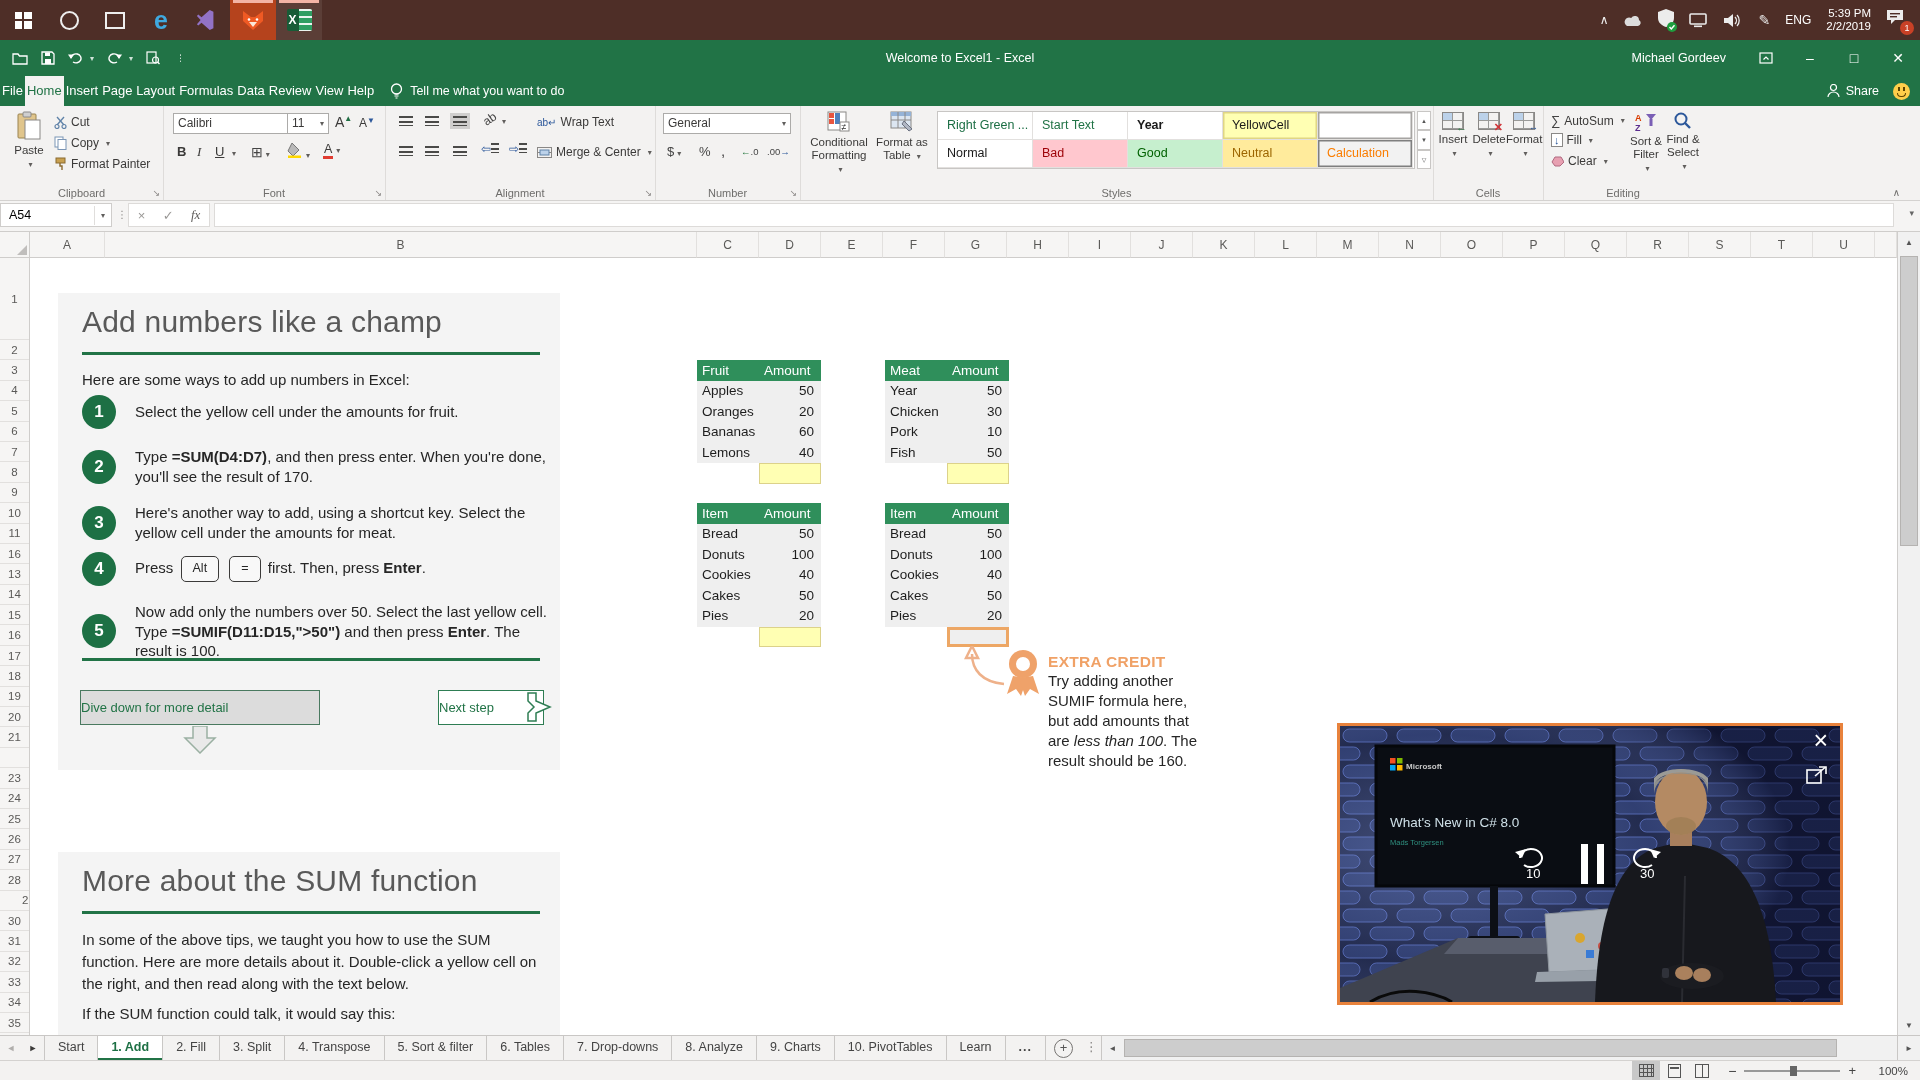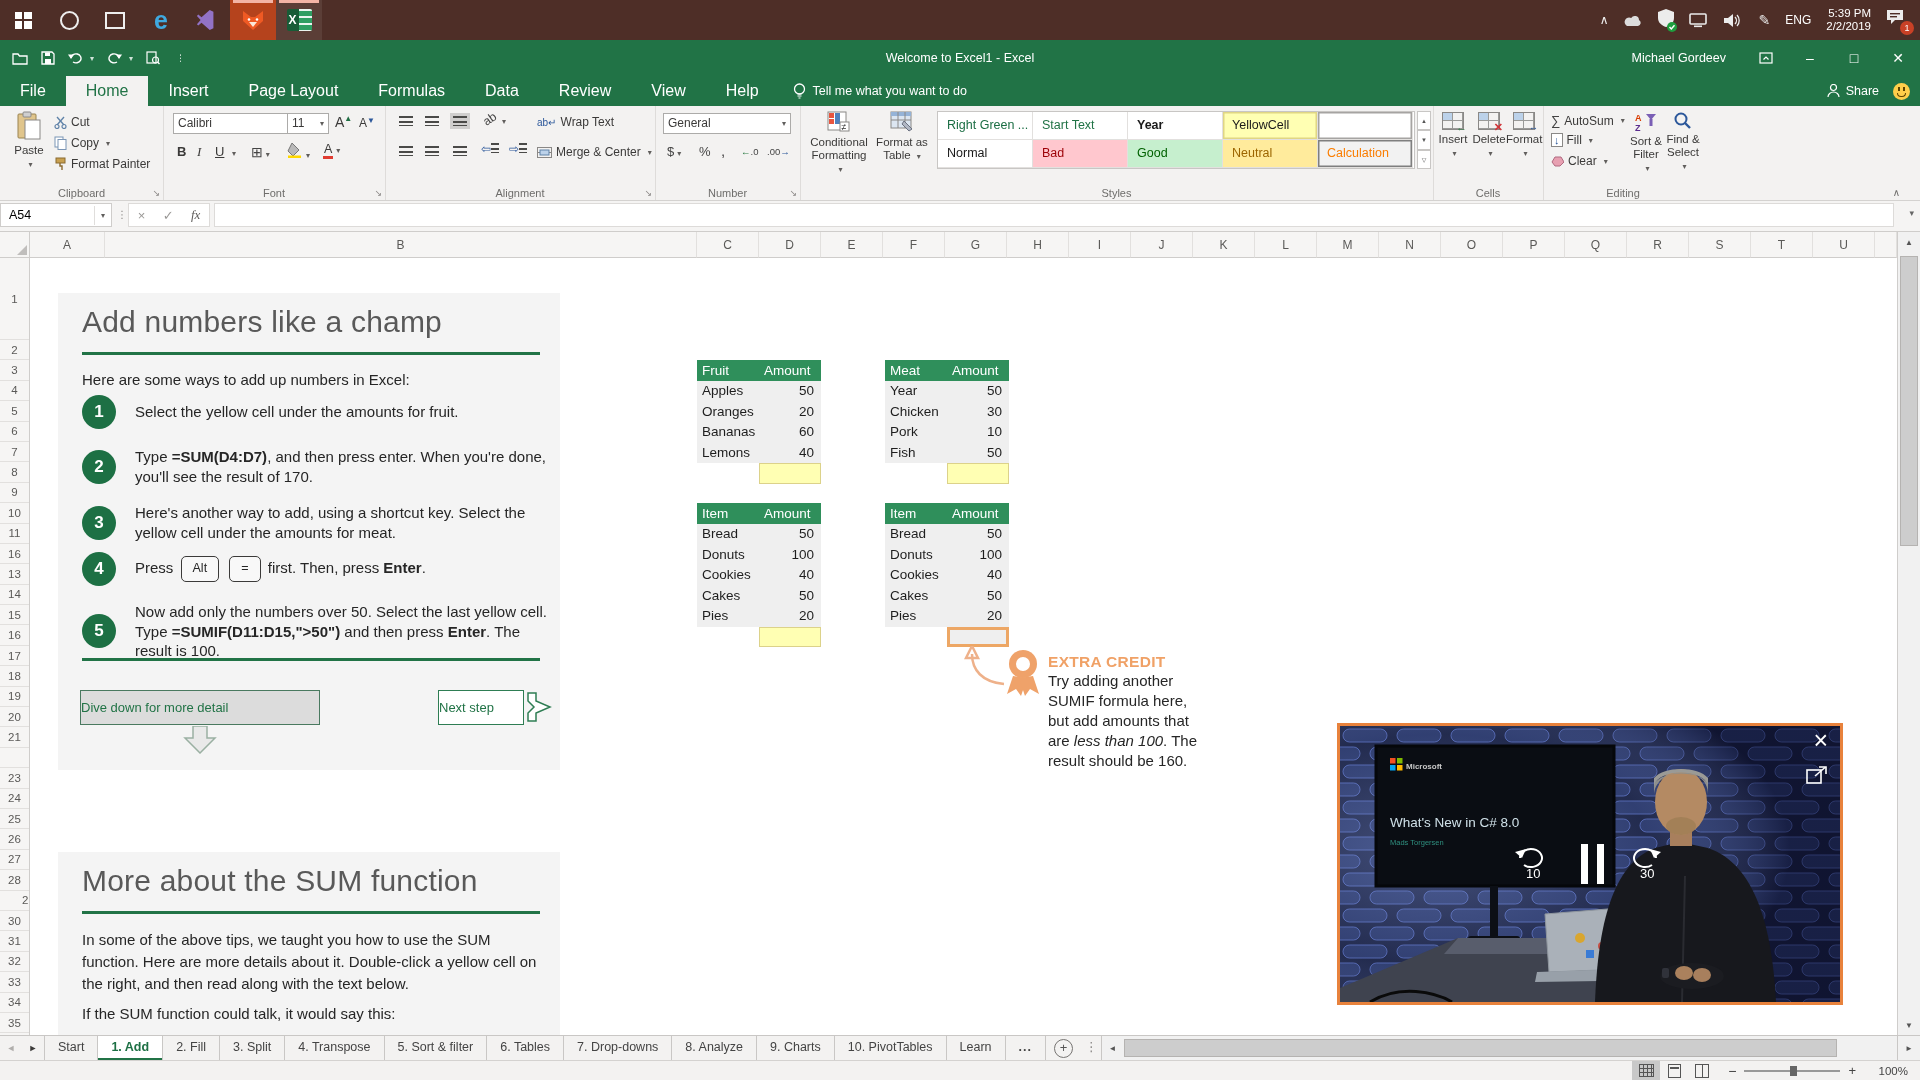--- a/index.html
+++ b/index.html
@@ -31,21 +31,21 @@
   #titlebar{position:absolute;top:40px;left:0;right:0;height:36px;background:#217346;color:#fff;display:flex;align-items:center;z-index:80}
   .qat{display:flex;align-items:center;gap:13px;padding-left:12px}
   .qat svg{display:block}
   .tb-title{position:absolute;left:0;right:0;text-align:center;font-size:12.5px;pointer-events:none}
   .tb-right{margin-left:auto;display:flex;align-items:center;height:100%}
   .username{font-size:12.5px;margin-right:18px}
   .wbtn{width:44px;height:100%;display:flex;align-items:center;justify-content:center;font-size:14px}
 
   
   #tabrow{position:absolute;top:76px;left:0;right:0;height:30px;background:#217346;display:flex;align-items:stretch;color:#fff;z-index:70}
-  .rtab{padding:0 20px;line-height:30px;font-size:16px;white-space:nowrap}
+  .rtab{padding:0 2px;line-height:30px;font-size:13px;white-space:nowrap}
   .rtab.active{background:#f3f2f1;color:#217346}
   .tellme{display:flex;align-items:center;gap:7px;margin-left:14px;font-size:12.5px}
   .tr-right{margin-left:auto;display:flex;align-items:center;gap:14px;padding-right:10px}
   .share{display:flex;align-items:center;gap:6px;font-size:12.5px}
   .smiley{width:17px;height:17px;border-radius:50%;background:#ffce4a;position:relative}
   .smiley i{position:absolute;width:2px;height:4px;background:#5d4300;top:4px}
   .smiley i.l{left:5px}.smiley i.r{right:5px}
   .smiley u{position:absolute;left:4px;right:4px;bottom:3px;height:4px;border:1.5px solid #5d4300;border-top:none;border-radius:0 0 8px 8px;box-sizing:border-box}
 
   
@@ -634,21 +634,21 @@
             <div class="stept"><span>Now add only the numbers over 50. Select the last yellow cell. Type </span><b>=SUMIF(D11:D15,"&gt;50")</b><span> and then press </span><b>Enter</b><span>. The result is 100.</span></div>
           </div>
         </div>
       <div class="rule" style="left:24px;top:365px;width:458px"></div>
       <div class="btn gray" style="left:22px;top:397px;width:240px;height:35px">
           <span>Dive down for more detail</span>
         </div>
       <svg width="34" height="28" viewBox="0 0 34 28" style="position:absolute;left:125px;top:433px">
           <polygon points="10,0 24,0 24,12 32,12 17,27 2,12 10,12" fill="#e9e9e9" stroke="#9ab0a2" stroke-width="1.5"></polygon>
         </svg>
-      <div class="btn white" style="left:380px;top:397px;width:86px;height:35px">
+      <div class="btn white" style="left:380px;top:397px;width:106px;height:35px">
           <span>Next step</span>
         </div>
       <svg width="26" height="32" viewBox="0 0 26 32" style="position:absolute;left:468px;top:398px">
           <polygon points="2,2 10,2 10,10 24,16 10,22 10,30 2,30 2,22 8,16 2,10" fill="#fff" stroke="#2e7d53" stroke-width="1.5"></polygon>
         </svg>
     </div>
 
     <div id="tables">
         <div class="xtable" style="left: 666px; top: 102px;">
           <div class="tr head">

